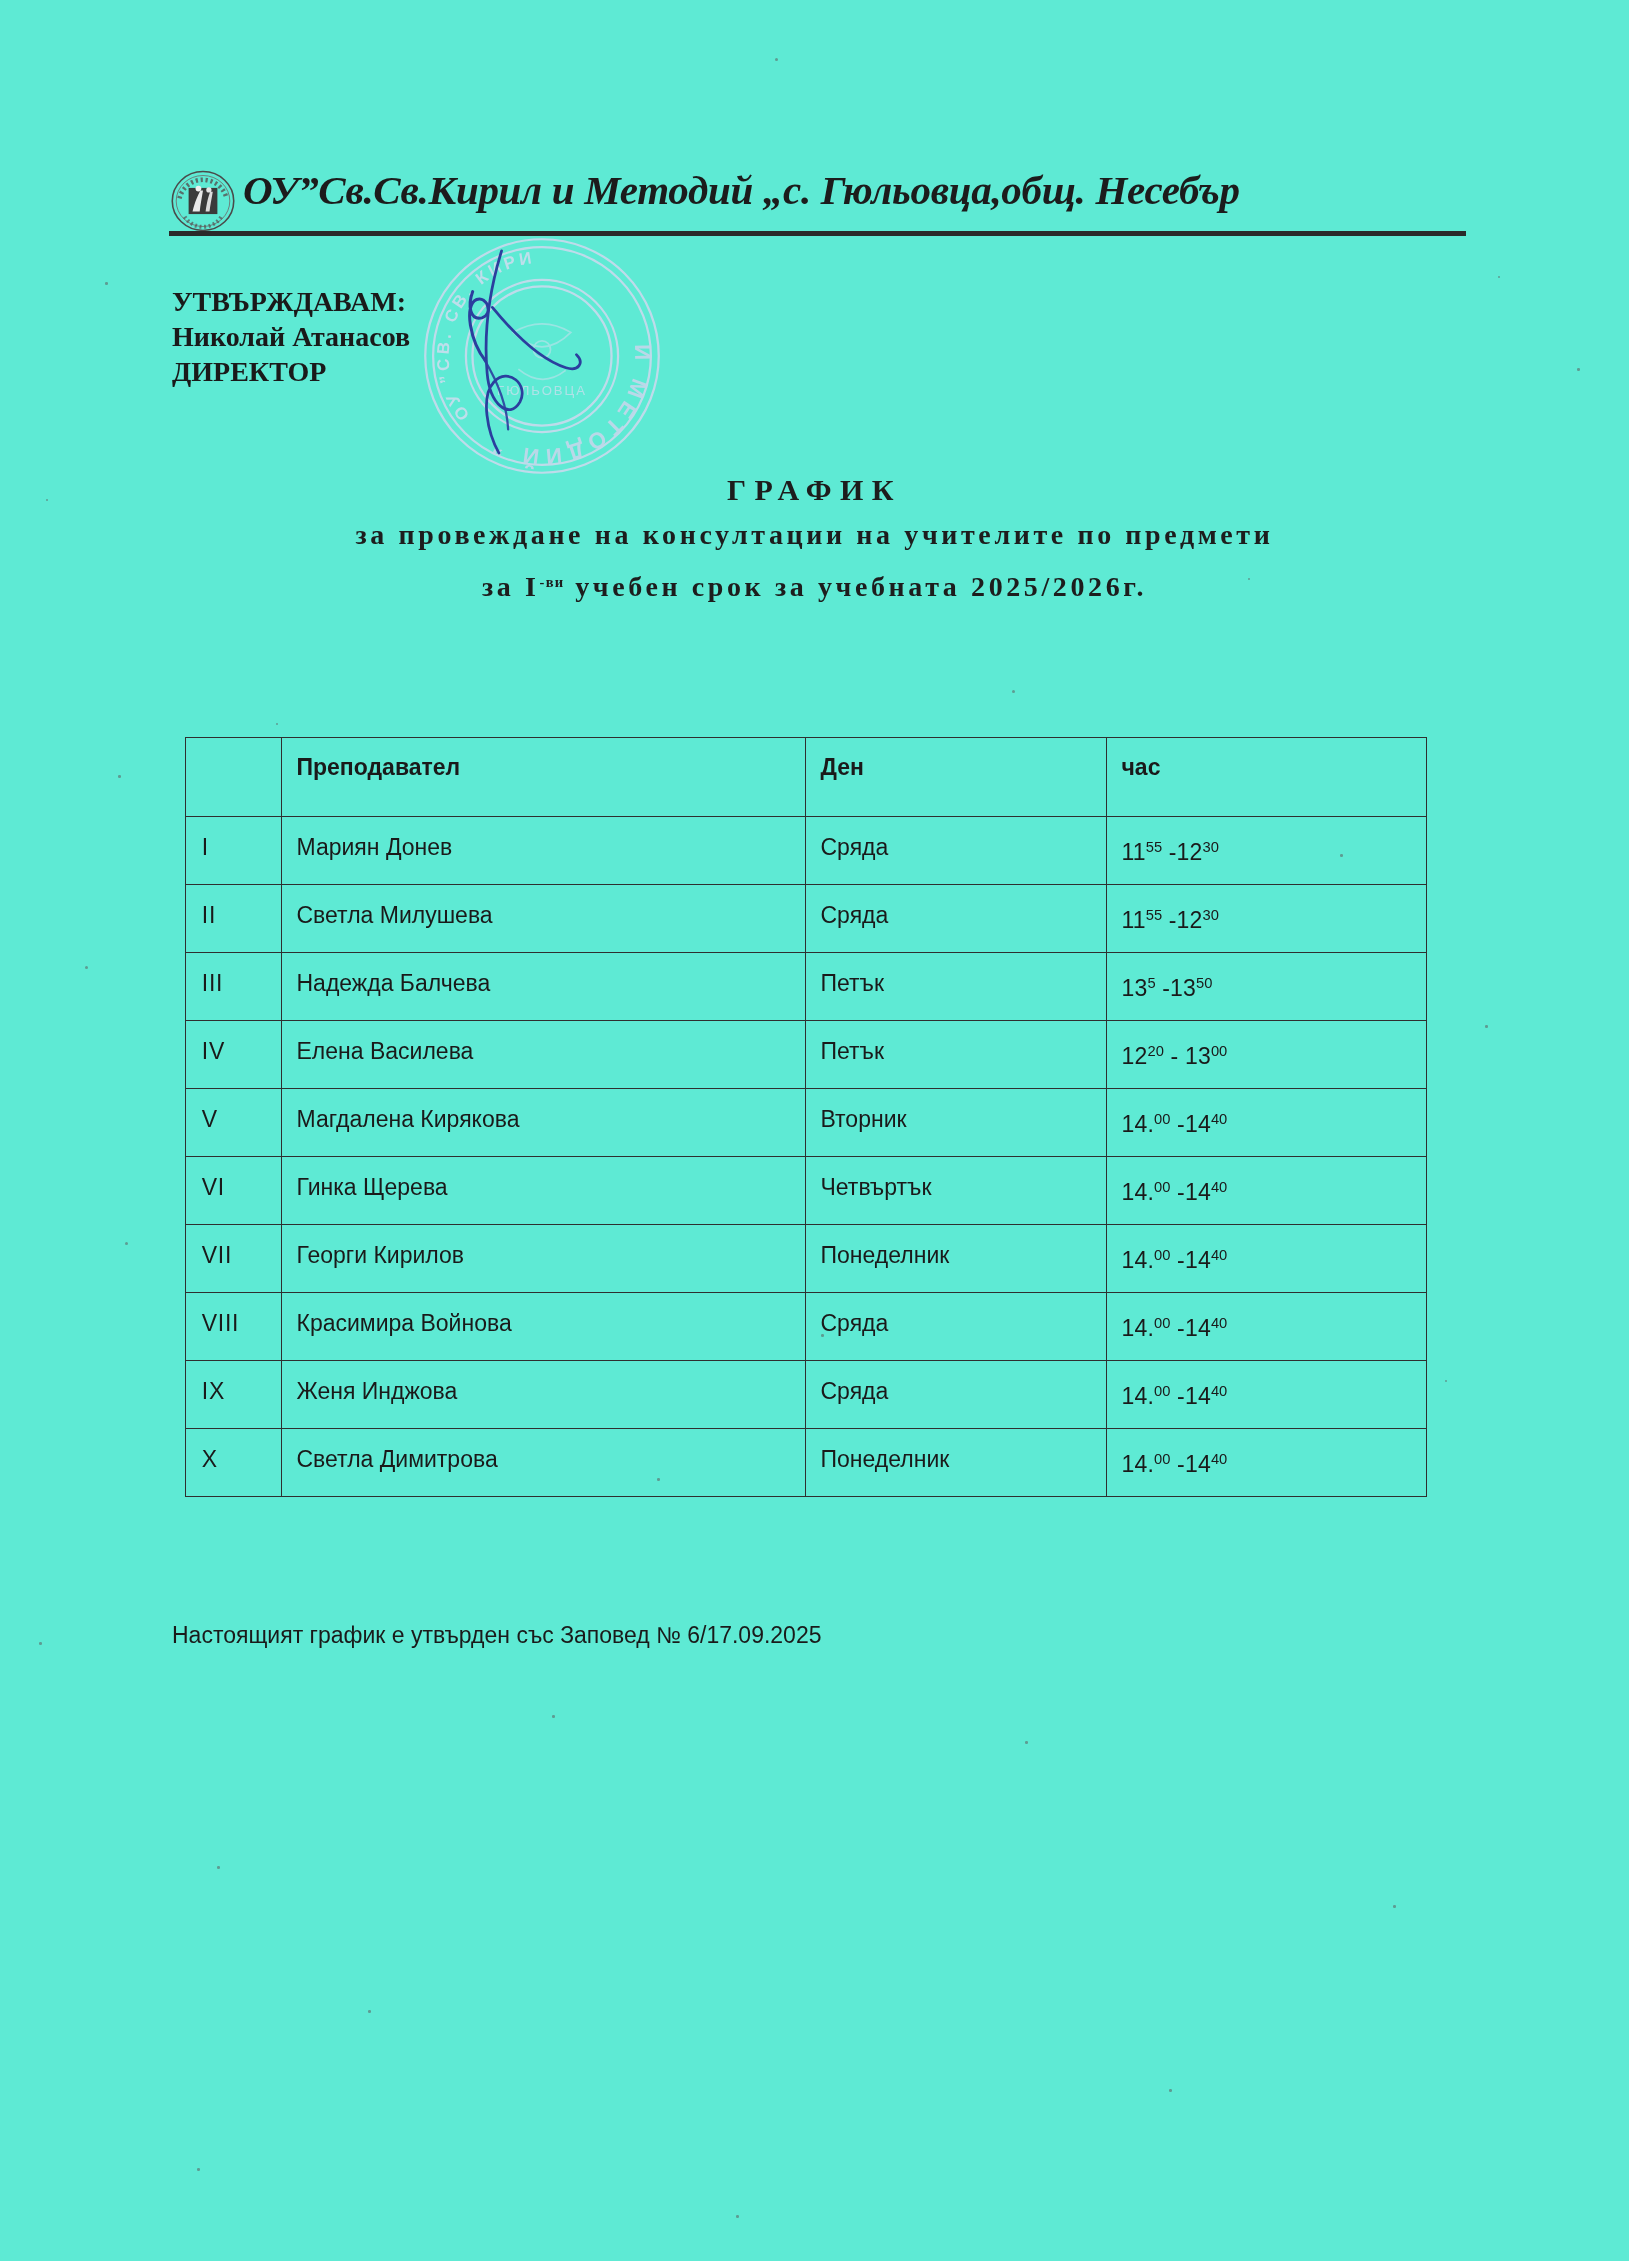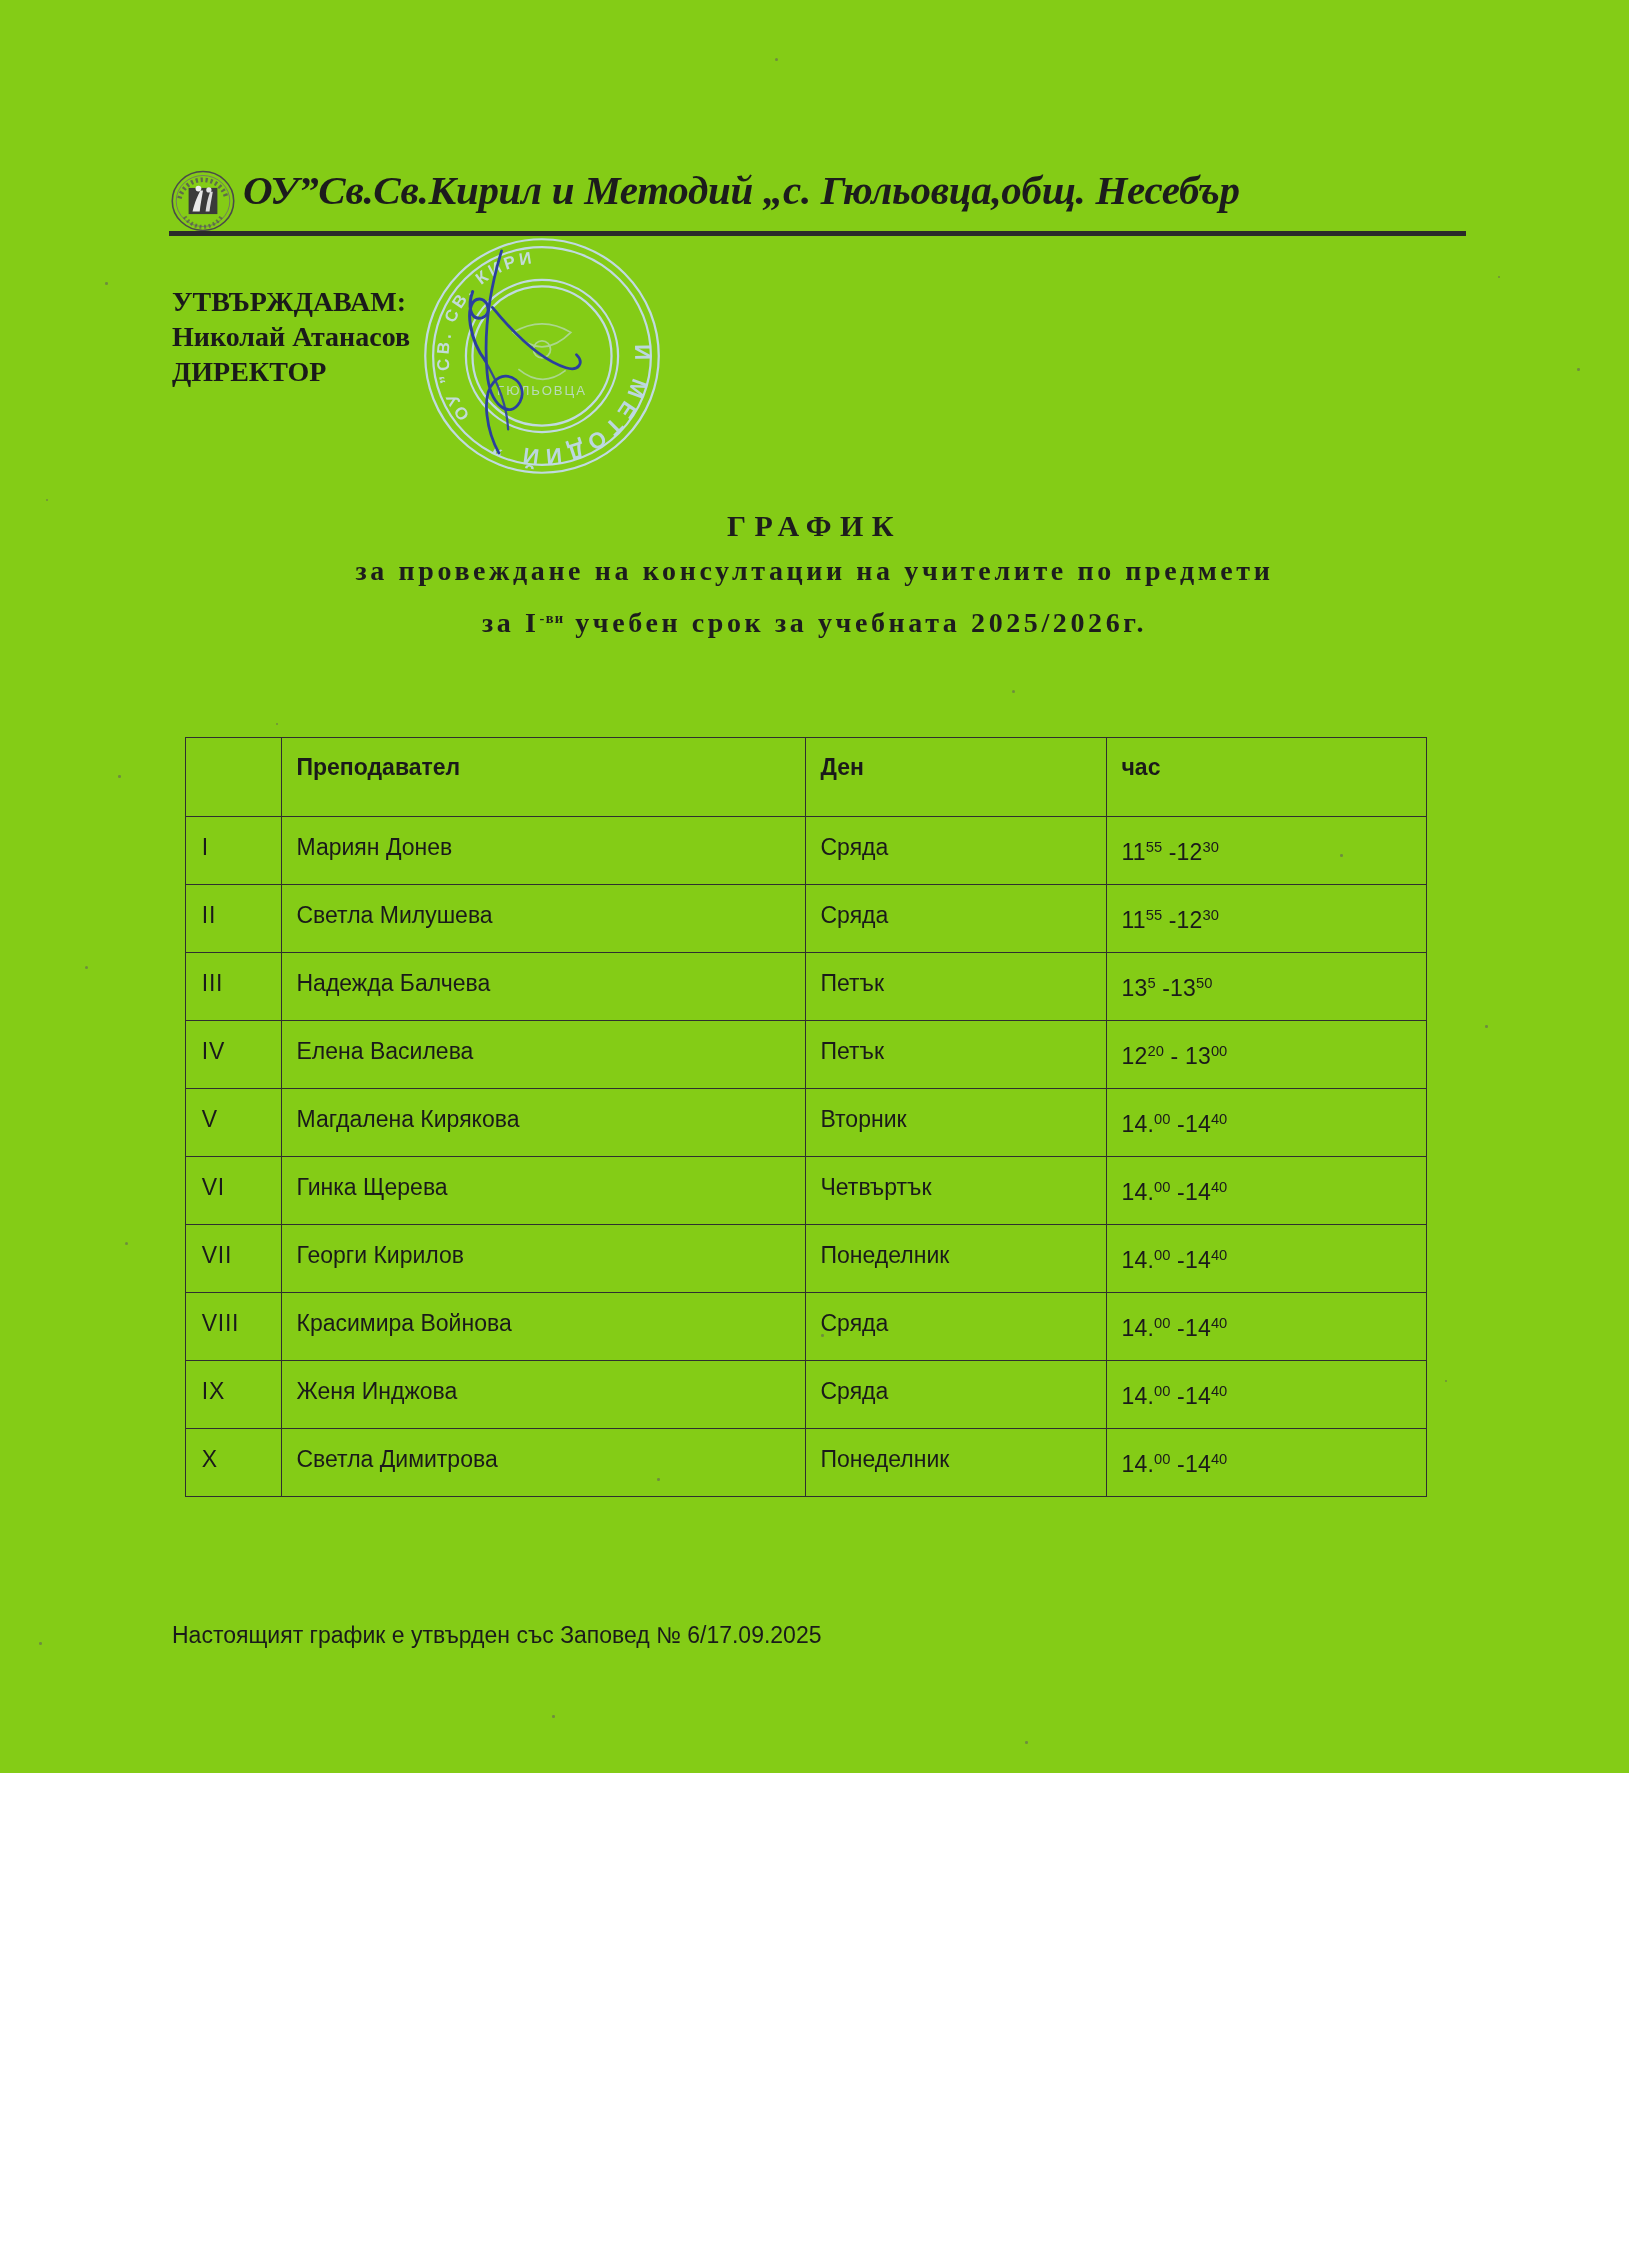--- a/index.html
+++ b/index.html
@@ -8,22 +8,22 @@
     padding: 0;
     background: #ffffff;
   }
   body {
     font-family: "Liberation Sans", sans-serif;
     color: #1a1a1a;
   }
   #page {
     position: relative;
     width: 1629px;
-    height: 1773px;
-    background: #84cc16;
+    height: 2261px;
+    background: #5eead4;
     overflow: hidden;
   }
 
   
   .speck {
     position: absolute;
     background: #5c5c5c;
     border-radius: 50%;
     opacity: .55;
   }
@@ -106,21 +106,20 @@
     width: 1629px;
     text-align: center;
     font-family: "Liberation Serif", "DejaVu Serif", serif;
     font-weight: bold;
     color: #1d1d1d;
   }
   #title-main {
     font-size: 30px;
     letter-spacing: 8.5px;
     line-height: 41px;
-    margin-top: 36px;
   }
   #title-sub1 {
     font-size: 28px;
     letter-spacing: 3.6px;
     line-height: 49px;
   }
   #title-sub2 {
     font-size: 28px;
     letter-spacing: 3.6px;
     line-height: 46px;

